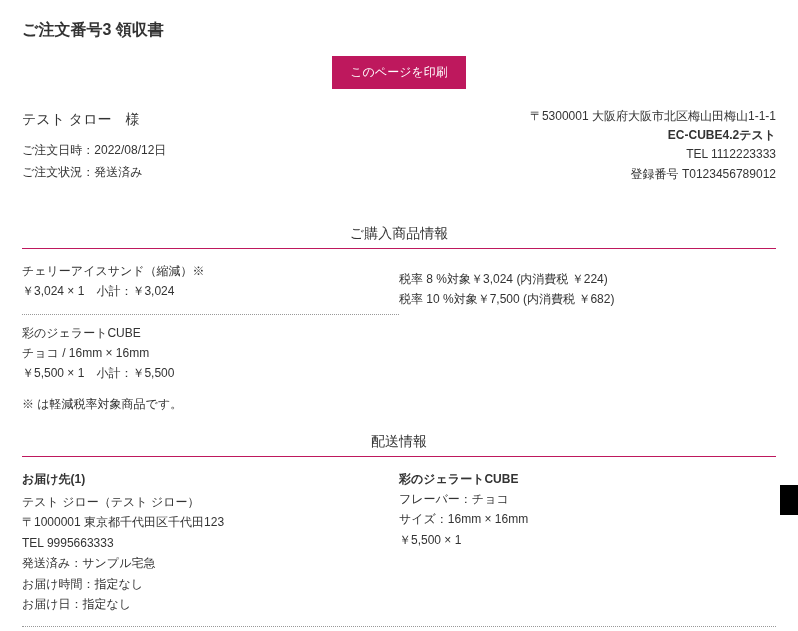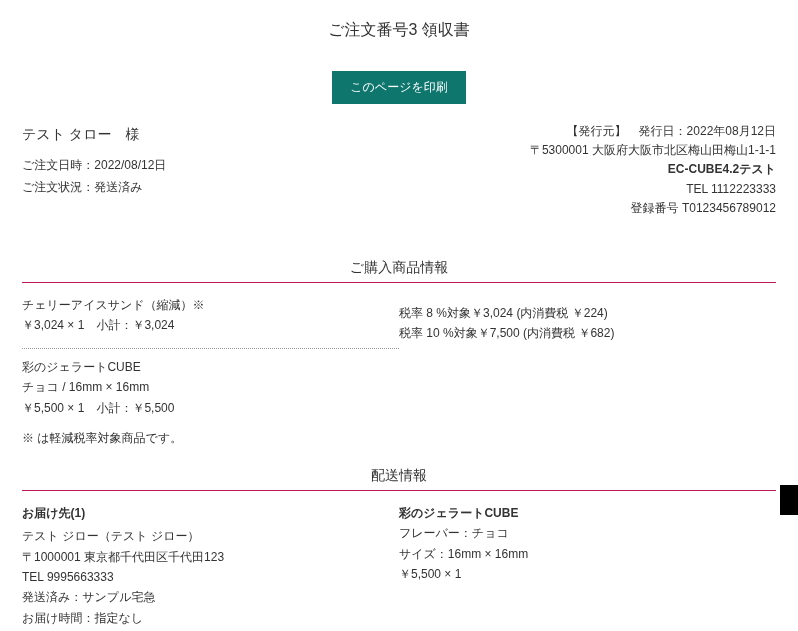--- a/index.html
+++ b/index.html
@@ -1,19 +1,19 @@
 <!DOCTYPE html>
 <html><head>
 <meta charset="utf-8">
 <style>
 *{box-sizing:border-box;margin:0;padding:0}
 body{font-family:"Hiragino Kaku Gothic ProN","Meiryo",sans-serif;font-size:12px;color:#333;background:#fff;width:798px}
 .wrap{padding:20px 22px}
-h1{text-align:center;font-size:16px;font-weight:normal;margin-bottom:30px}
-.print-btn{display:block;margin:0 auto 18px;background:#0f766e;color:#fff;border:none;padding:8px 18px;font-size:12px;cursor:pointer}
+h1{font-size:16px;font-weight:bold;margin-bottom:15px}
+.print-btn{display:block;margin:0 auto 18px;background:#be185d;color:#fff;border:none;padding:8px 18px;font-size:12px;cursor:pointer}
 .header-row{display:flex;justify-content:space-between;margin-bottom:41px}
 .left-info{line-height:1.8}
 .right-info{text-align:right;line-height:1.6}
 .customer{font-size:14px;margin-bottom:8px}
 h2{text-align:center;font-size:14px;font-weight:normal;border-bottom:1px solid #be185d;padding-bottom:5px;margin-bottom:12px;margin-top:20px}
 .purchase{display:flex}
 .purchase-left{width:50%}
 .purchase-right{width:50%}
 .item{margin-bottom:12px;line-height:1.7}
 .dots{border-bottom:1px dotted #999;margin:5px 0 8px}
@@ -33,21 +33,20 @@
 <h1>ご注文番号3 領収書</h1>
 <button class="print-btn">このページを印刷</button>
 
 <div class="header-row">
 <div class="left-info">
 <div class="customer">テスト タロー　様</div>
 <div>ご注文日時：2022/08/12日</div>
 <div>ご注文状況：発送済み</div>
 </div>
 <div class="right-info">
-<div>【発行元】　発行日：2022年08月12日</div>
 <div>〒5300001 大阪府大阪市北区梅山田梅山1-1-1</div>
 <div><b>EC-CUBE4.2テスト</b></div>
 <div>TEL 1112223333</div>
 <div>登録番号 T0123456789012</div>
 </div>
 </div>
 
 <h2>ご購入商品情報</h2>
 <div class="purchase">
 <div class="purchase-left">

